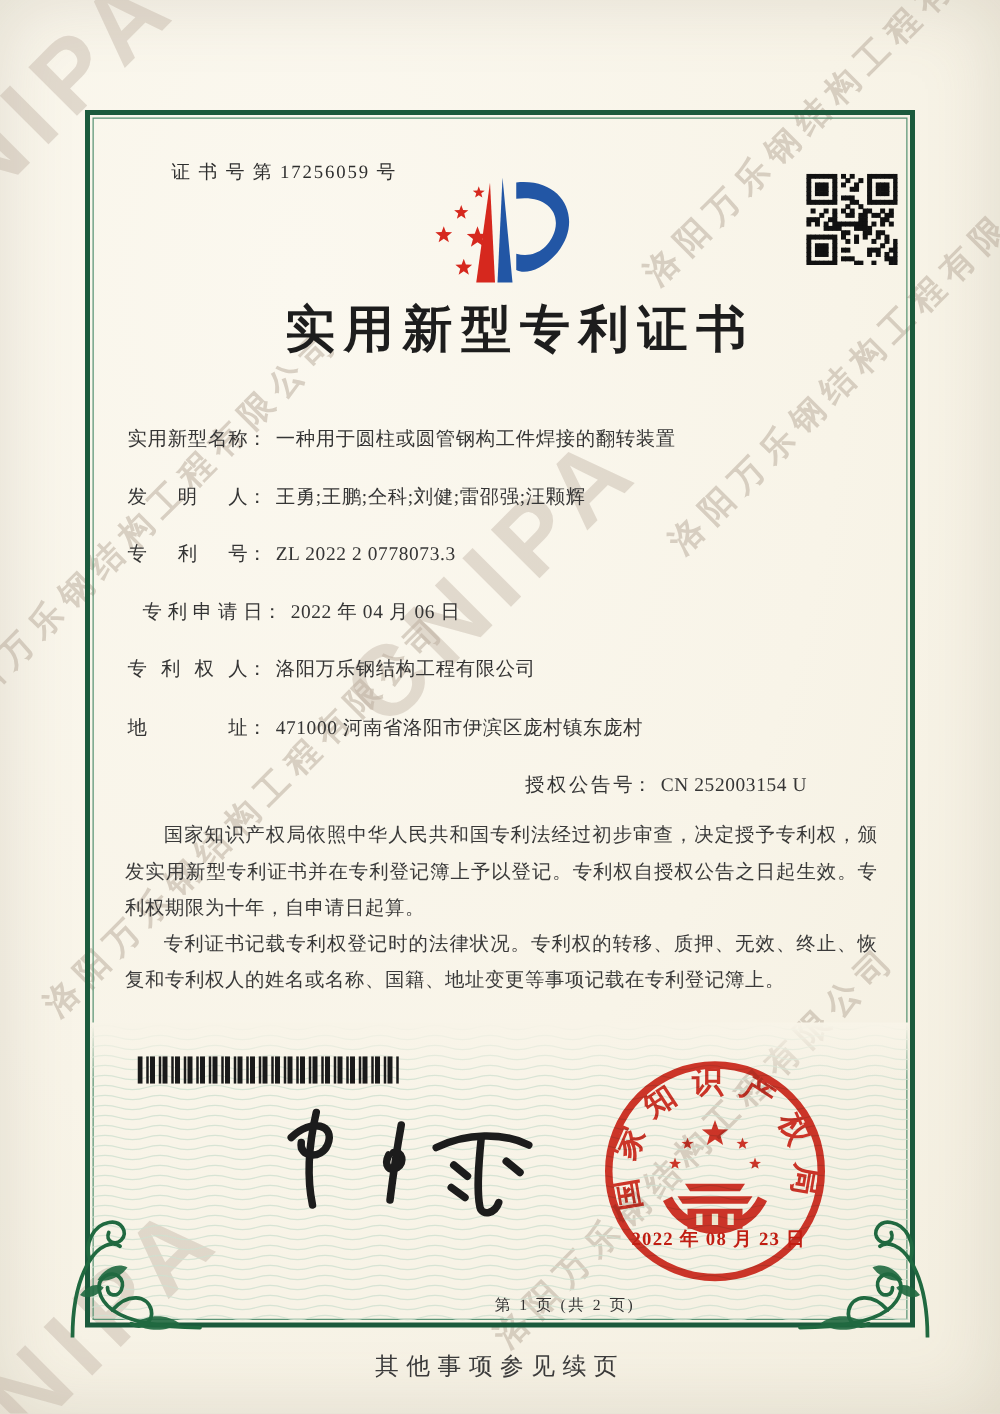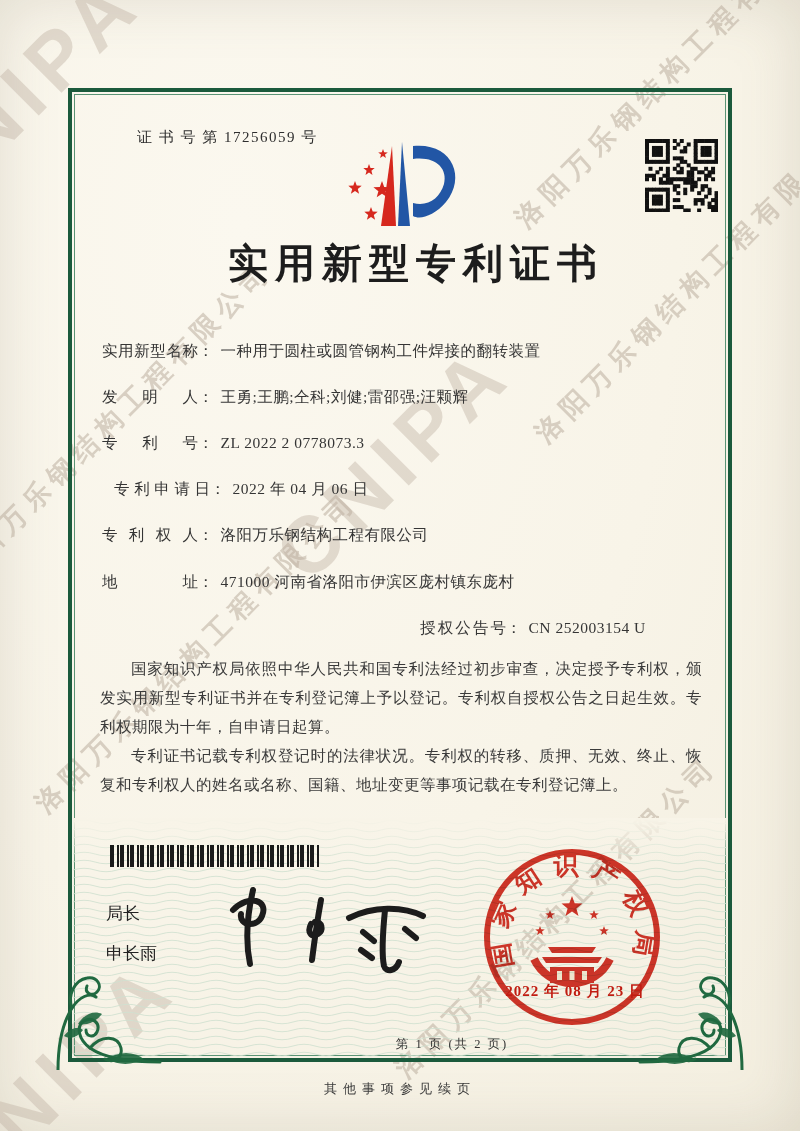--- a/index.html
+++ b/index.html
@@ -41,21 +41,21 @@
   .barcode{position:absolute;left:110px;top:845px;}
   .director{position:absolute;left:106px;top:894px;font-family:"Liberation Sans","DejaVu Sans",sans-serif;
             font-size:17px;color:#222;line-height:40px;}
   .signature{position:absolute;left:215px;top:874px;}
   .seal{position:absolute;left:478px;top:843px;mix-blend-mode:multiply;}
   .seal-date{position:absolute;left:495px;top:982px;width:160px;text-align:center;
              font-size:15px;color:#c01d12;letter-spacing:1px;font-weight:600;}
   .page-indicator{position:absolute;left:68px;top:1036px;width:768px;text-align:center;
                   font-size:12.5px;letter-spacing:2px;color:#333;}
   .continuation{position:absolute;left:0;top:1080px;width:800px;text-align:center;
-                font-size:13px;letter-spacing:6px;color:#3a3a3a;}
+                font-size:19px;letter-spacing:6px;color:#3a3a3a;}
   .flourish{position:absolute;}
   .flourish.fl-left{left:50px;top:966px;}
   .flourish.fl-right{right:50px;top:966px;transform:scaleX(-1);}
 </style>
 </head>
 <body>
 
 <div class="page">
 
   <div class="wm wm-en" style="left:-80px;top:150px;">CNIPA</div>
@@ -423,24 +423,20 @@
       <rect x="170" y="0" width="4" height="22" fill="#1a1a1a"></rect>
       <rect x="177" y="0" width="2" height="22" fill="#1a1a1a"></rect>
       <rect x="180" y="0" width="4" height="22" fill="#1a1a1a"></rect>
       <rect x="187" y="0" width="2" height="22" fill="#1a1a1a"></rect>
       <rect x="190" y="0" width="4" height="22" fill="#1a1a1a"></rect>
       <rect x="197" y="0" width="2" height="22" fill="#1a1a1a"></rect>
       <rect x="200" y="0" width="4" height="22" fill="#1a1a1a"></rect>
       <rect x="207" y="0" width="2" height="22" fill="#1a1a1a"></rect>
     </svg>
 
-  <div class="director">
-    <div>局长</div>
-    <div>申长雨</div>
-  </div>
 
   <svg class="signature" width="215" height="112" viewBox="0 0 215 112">
     <g stroke="#1c1c1c" stroke-width="6" fill="none" stroke-linecap="round" stroke-linejoin="round">
       <path d="M38 16 C32 42 30 66 35 90"></path>
       <path d="M18 36 C34 20 54 26 47 42 C42 54 24 52 26 40"></path>
       <path d="M96 50 C92 58 96 64 103 60 C109 56 107 47 100 48"></path>
       <path d="M106 26 C102 48 99 70 97 86"></path>
       <path d="M134 44 C158 32 188 32 208 42"></path>
       <path d="M170 36 C168 56 166 78 169 92 C171 99 181 97 184 88"></path>
       <path d="M148 58 L159 67"></path>

